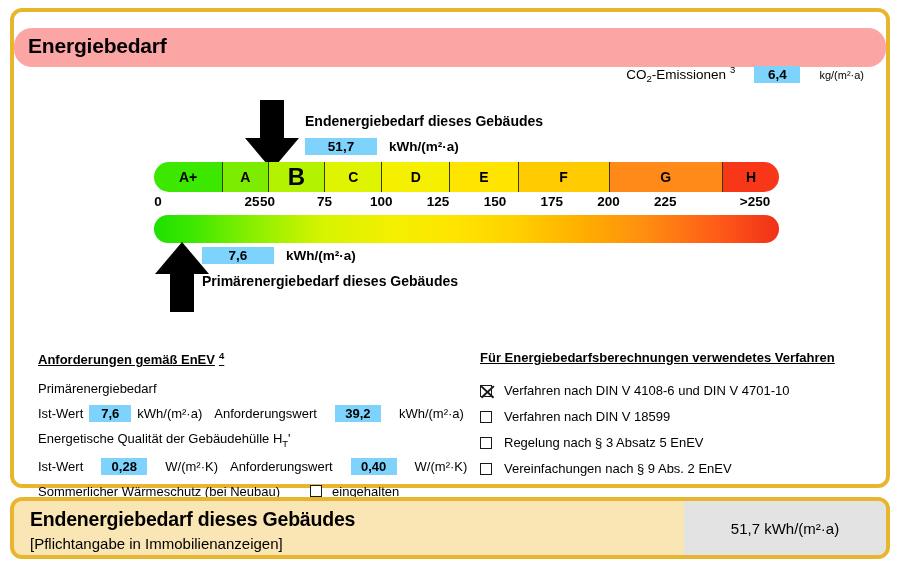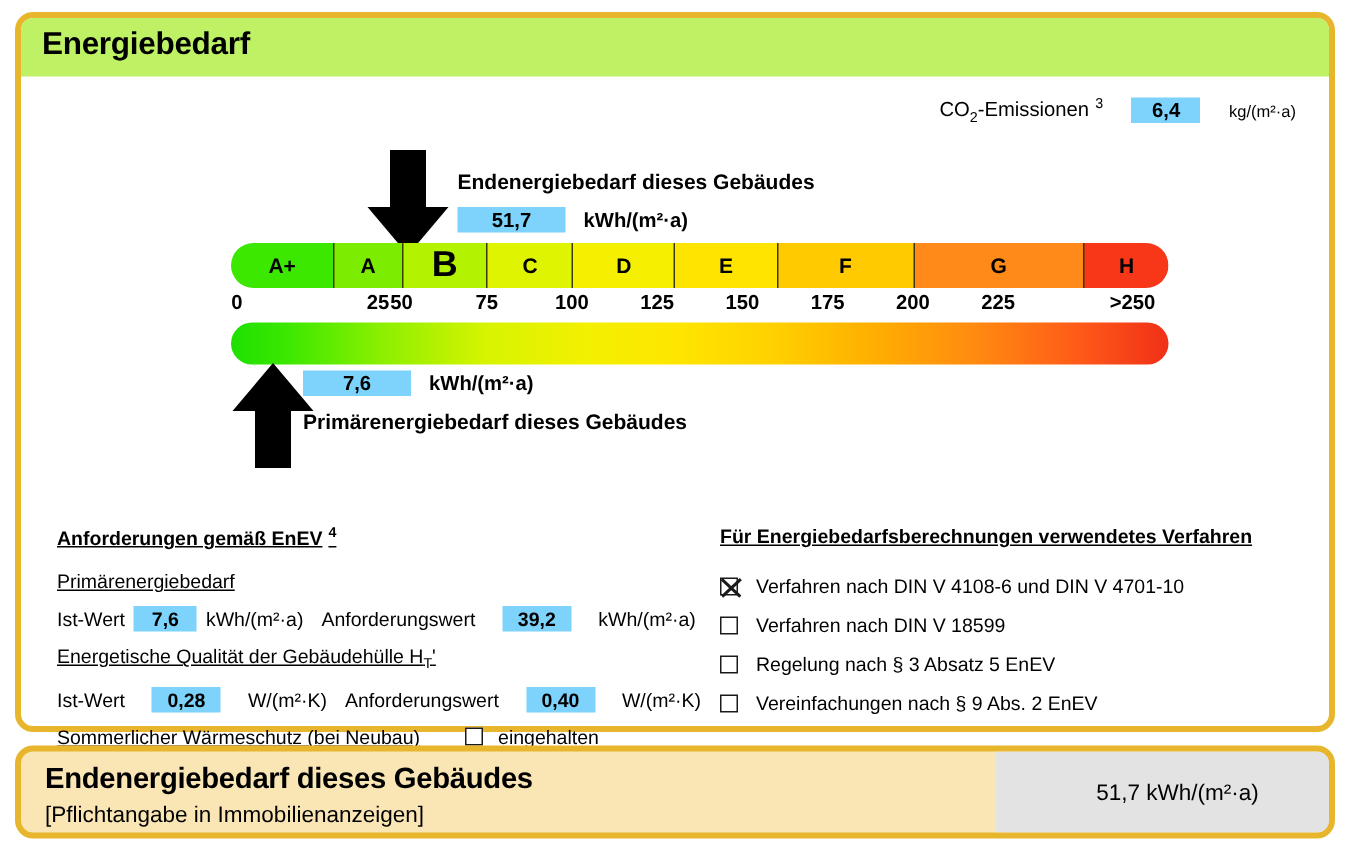--- a/index.html
+++ b/index.html
@@ -17,23 +17,23 @@
     border:4px solid #e8b62c;
     border-radius:12px;
     background:#ffffff;
     box-sizing:border-box;
   }
   #main-panel{ left:10px; top:8px; width:880px; height:480px; }
   #bottom-panel{ left:10px; top:497px; width:880px; height:62px;
                  background:#fae6b4; overflow:hidden; }
 
   .panel-header{
-    position:absolute; left:0; top:0; right:0; height:39px;
-    background:#bef264;
-    border-top-left-radius:8px; border-top-right-radius:8px;
+    position:absolute; left:0; top:16px; right:0; height:39px;
+    background:#fca5a5;
+    border-top-left-radius:8px; border-top-right-radius:8px;border-radius:18px;
   }
   .panel-header .title{
     position:absolute; left:14px; top:6px;
     font-size:21px; font-weight:bold; letter-spacing:-.2px;
   }
 
   
   .co2-line{
     position:absolute; right:22px; top:52px;
     font-size:13.5px; white-space:nowrap;
@@ -112,21 +112,21 @@
       #f3f000 38%, #ffe500 48%, #ffd000 58%, #ffb000 68%,
       #ff8c10 79%, #ff5c18 90%, #f03018 100%);
   }
 
   
   .sec-title{
     font-size:13px; font-weight:bold; text-decoration:underline;
     white-space:nowrap;
   }
   .sub-title{
-    font-size:13px; text-decoration:underline; white-space:nowrap;text-align:center;
+    font-size:13px; white-space:nowrap;text-align:center;
   }
   #req-block{ position:absolute; left:24px; top:338px; width:430px; }
   #req-block .row{
     display:flex; align-items:center; white-space:nowrap;
     font-size:13px; margin-top:9px;
   }
   #req-block .row .lbl{ font-size:13px; }
   #req-block .row .valbox{ font-size:13px; padding:1px 0; }
   #req-block .vb-sm{ width:42px; margin:0 6px; }
   #req-block .vb-md{ width:46px; margin:0 18px; }
@@ -156,21 +156,20 @@
   #bottom-panel .left{
     position:absolute; left:16px; top:7px;
   }
   #bottom-panel .bt-title{ font-size:19.5px; font-weight:bold; letter-spacing:-.2px;}
   #bottom-panel .bt-sub{ font-size:15px; margin-top:4px;}
   #bottom-panel .value-cell{
     position:absolute; right:0; top:0; bottom:0; width:202px;
     background:#e3e3e3;
     display:flex; align-items:center; justify-content:center;
     font-size:15px;
-    padding-left:20px;
   }
   .nowrap{white-space:nowrap;}
 </style>
 </head>
 <body>
 
 <div class="panel" id="main-panel">
 
   <div class="panel-header">
     <div class="title">Energiebedarf</div>

